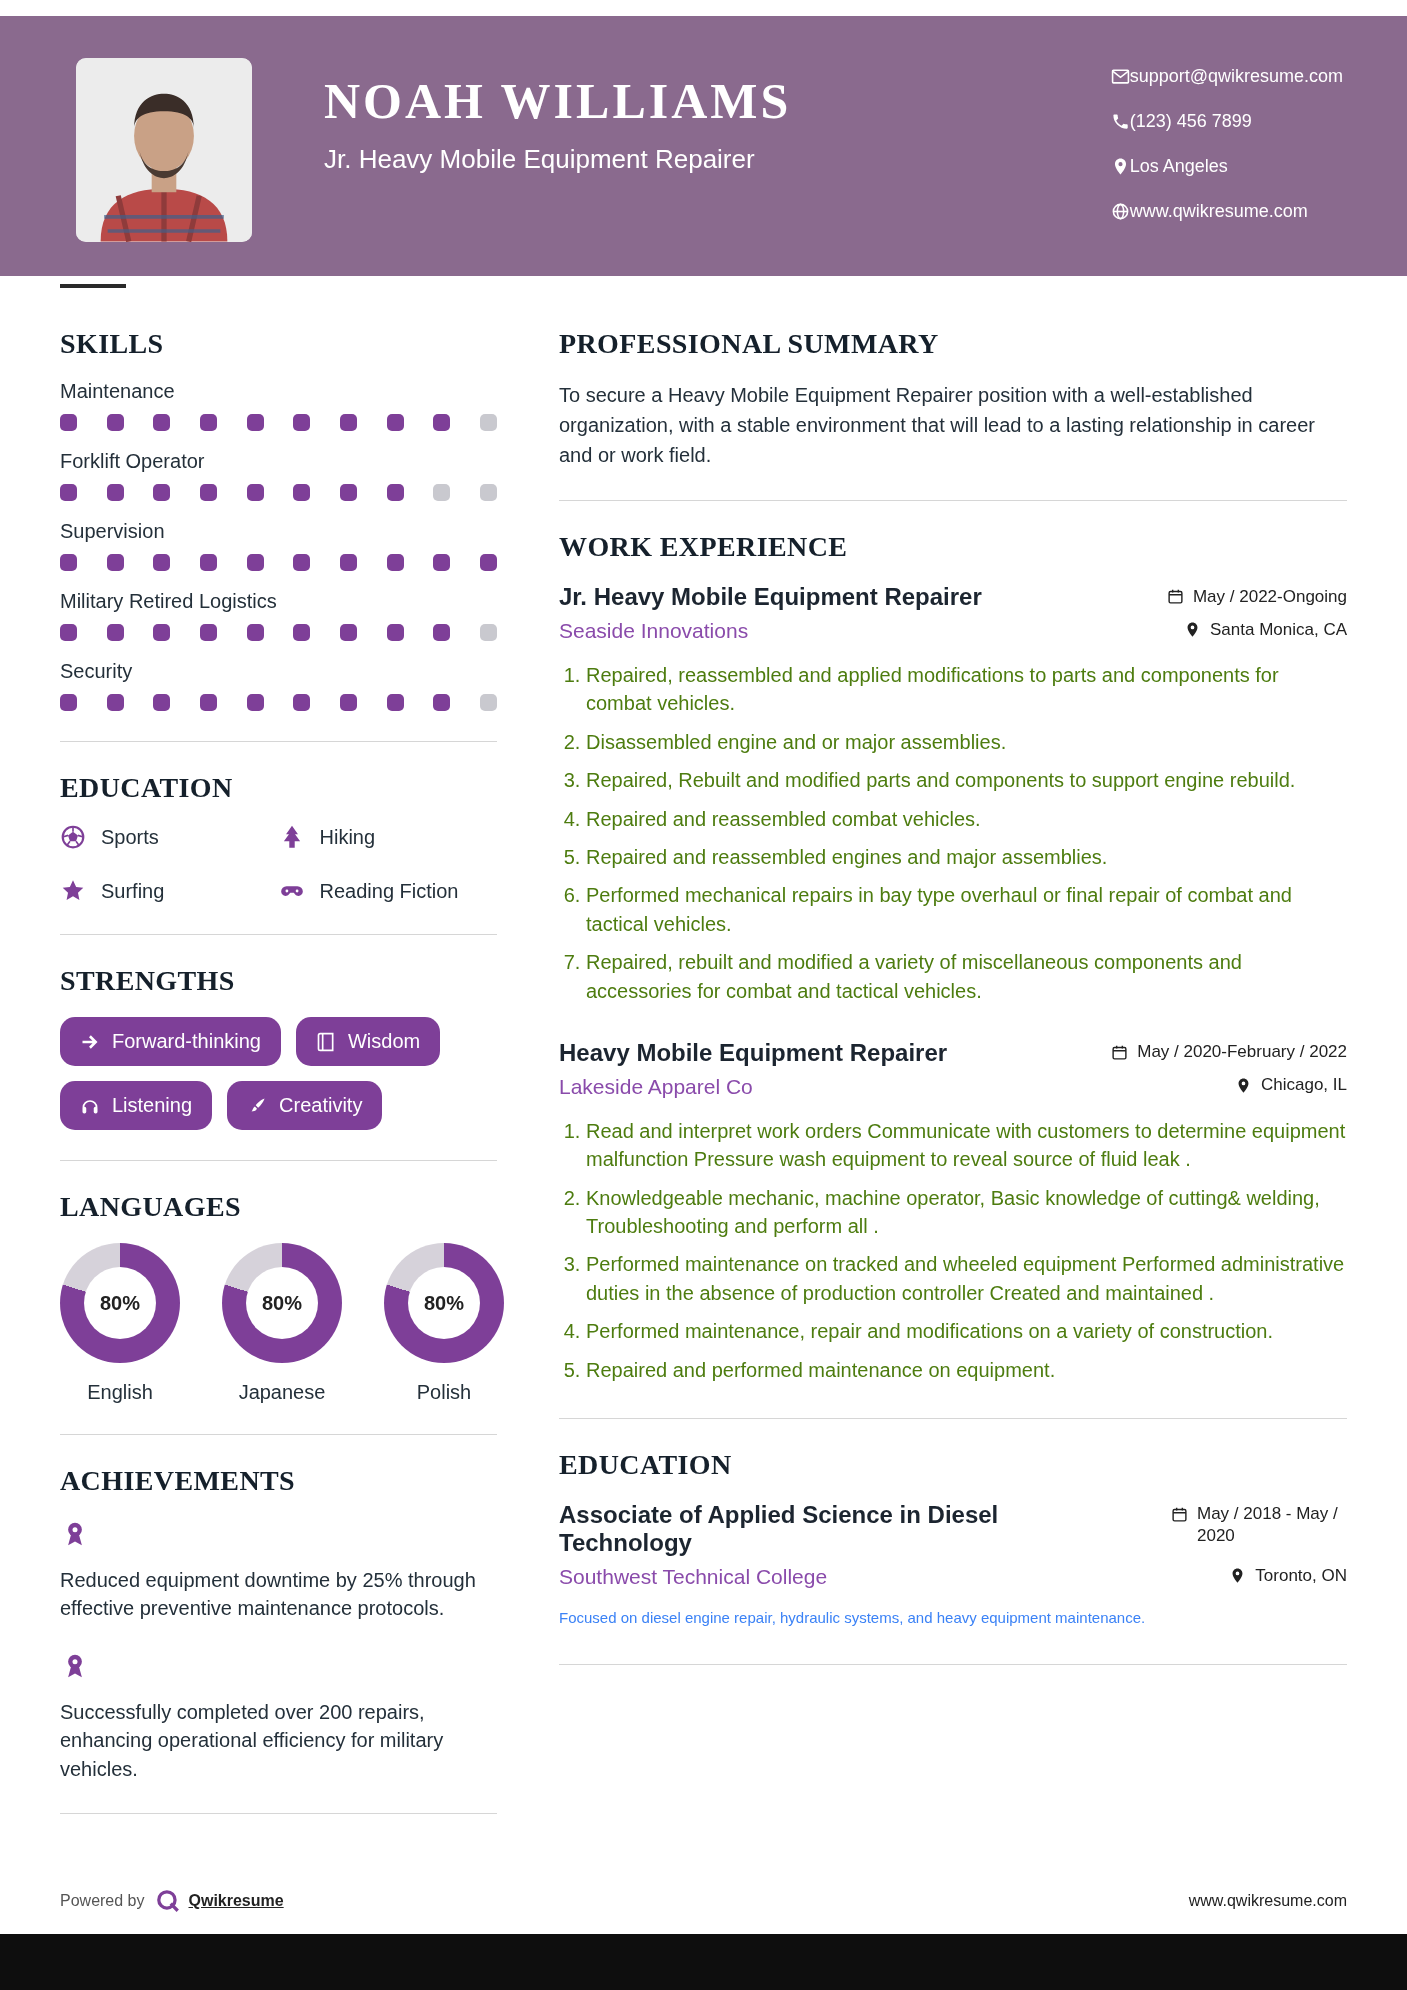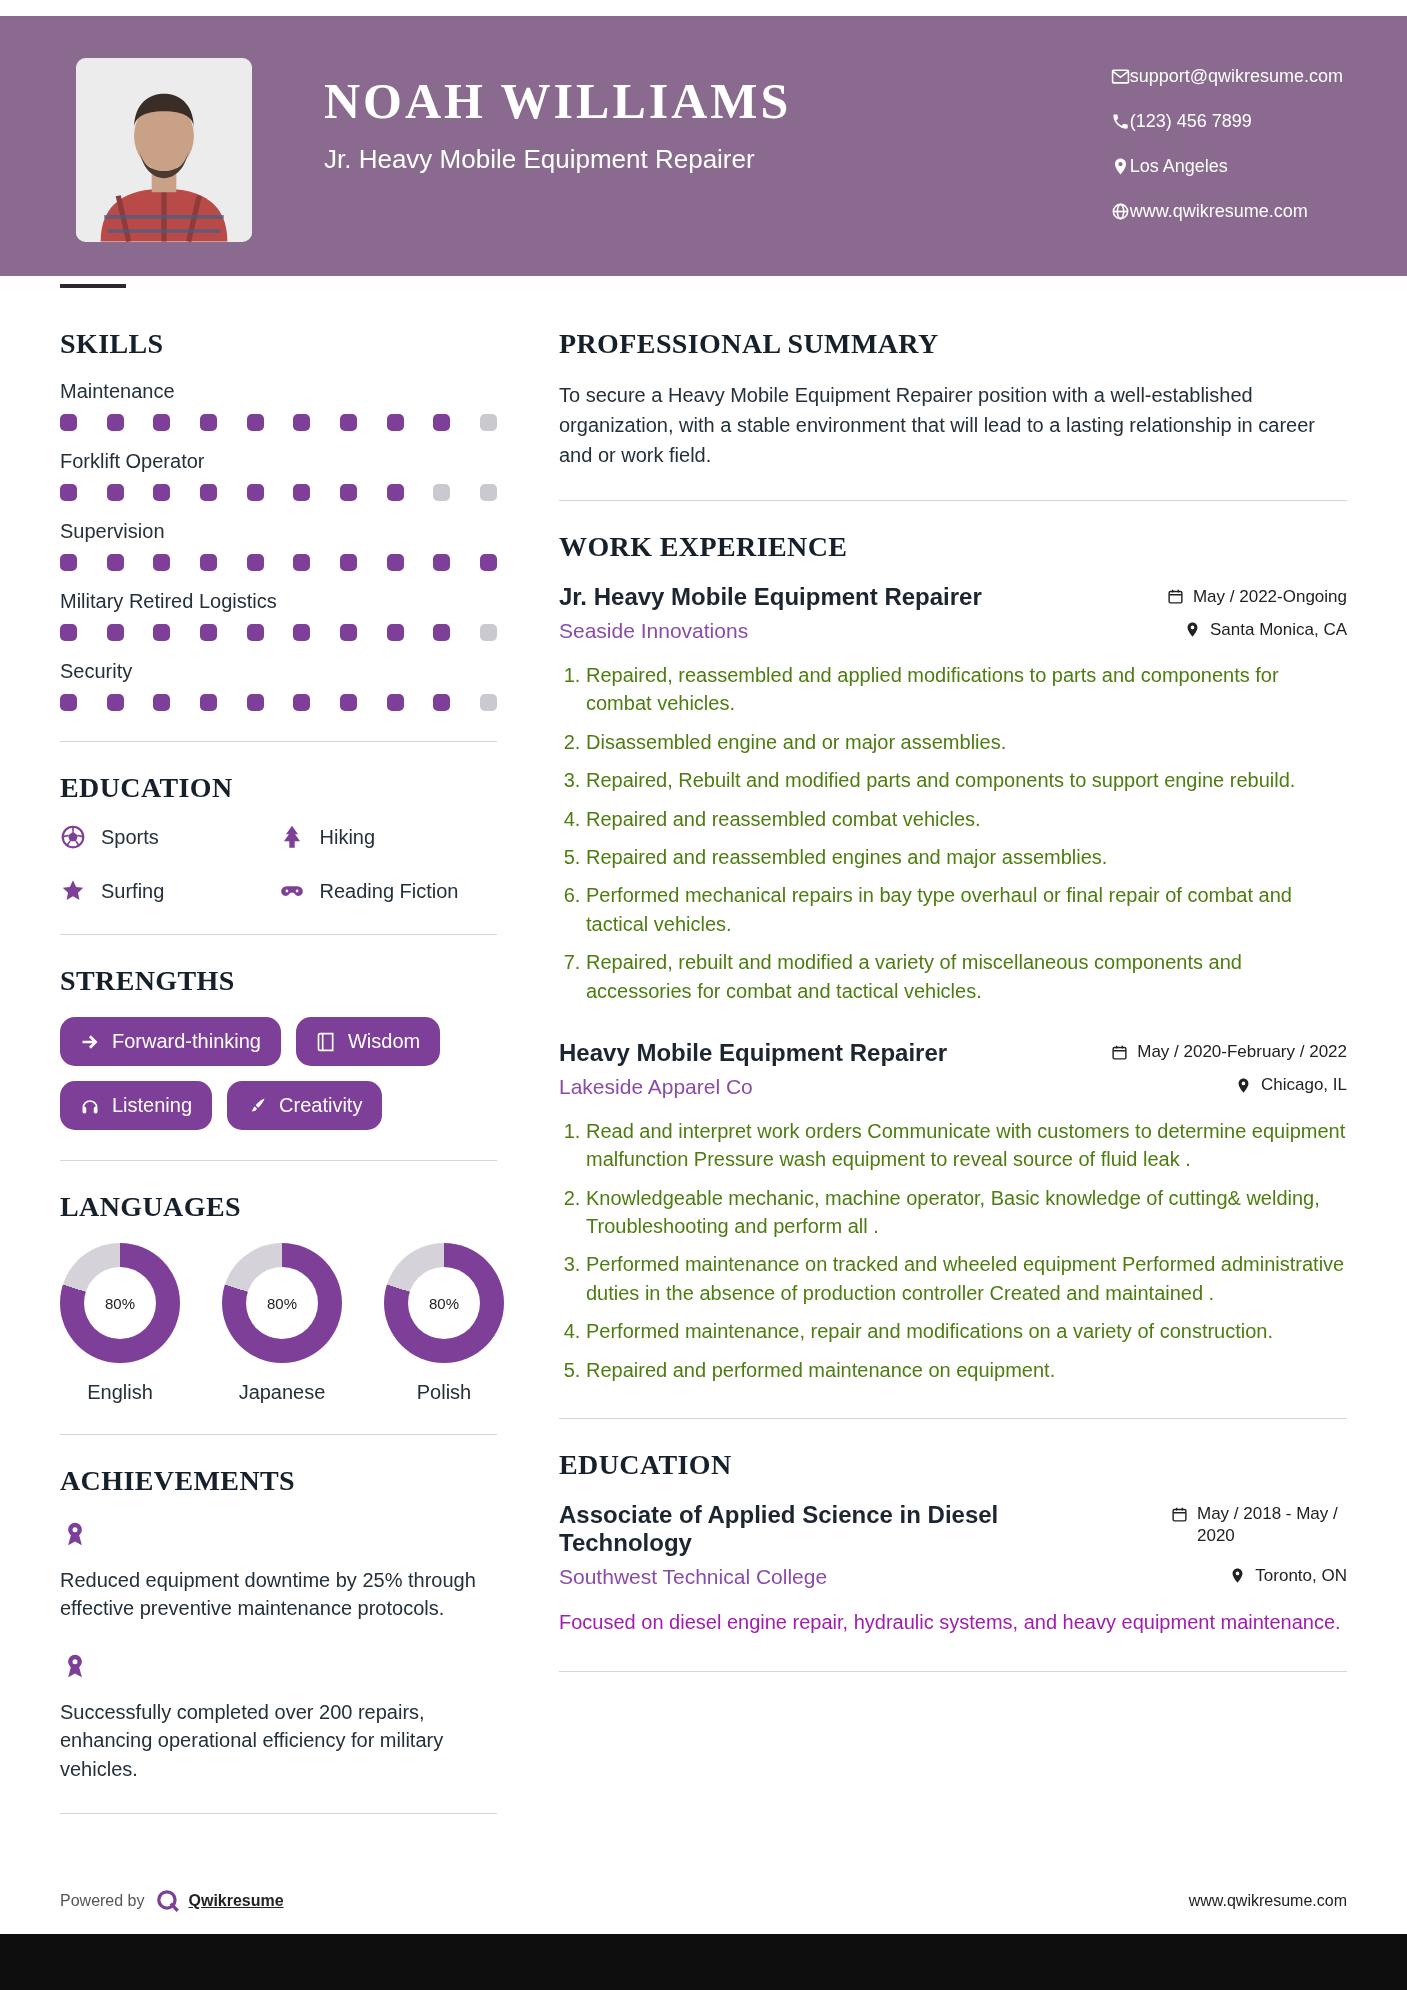--- a/index.html
+++ b/index.html
@@ -73,40 +73,40 @@
   .langs{display:flex;gap:42px;}
   .lang{display:flex;flex-direction:column;align-items:center;gap:18px;font-size:20px;color:#24303a;}
   .donut{
     width:120px;height:120px;border-radius:50%;
     display:flex;align-items:center;justify-content:center;
     background:conic-gradient(var(--accent) 288deg,var(--donut-rest) 0);
   }
   .hole{
     width:72px;height:72px;border-radius:50%;background:#fff;
     display:flex;align-items:center;justify-content:center;
-    font-size:15px;font-weight:400;color:#222;
+    font-size:20px;font-weight:700;color:#222;
   }
 
   
   .ach{display:flex;gap:17px;margin-bottom:26px;font-size:20px;line-height:1.42;color:#24303a;flex-direction:column;}
   .ach .ic{width:30px;height:30px;color:var(--accent);flex:none;margin-top:2px;}
 
   
   .summary-text{font-size:20px;line-height:1.5;margin:0;color:#24303a;}
   .job{margin-bottom:34px;}
   .job-head{display:flex;justify-content:space-between;align-items:baseline;gap:20px;}
   .job-title{font-size:24px;font-weight:700;color:#1c2530;}
   .meta{display:flex;align-items:center;gap:9px;font-size:17px;color:#222;white-space:nowrap;}
   .meta .ic{width:17px;height:17px;color:#222;flex:none;}
   .job-sub{display:flex;justify-content:space-between;align-items:baseline;margin-top:8px;gap:20px;}
   .company{font-size:21px;color:var(--link);text-decoration:none;}
   ol.bullets{margin:18px 0 0;padding-left:27px;font-size:20px;line-height:1.42;color:#4d7c0f;}
   ol.bullets li{margin-bottom:10px;}
   .edu-dates-text{width:150px;white-space:normal;line-height:1.3;}
-  .edu-desc{font-size:20px;line-height:1.5;margin:18px 0 16px;color:#a21caf;}
+  .edu-desc{font-size:15px;line-height:1.5;margin:18px 0 16px;color:#3b82f6;}
 
   
   .footer{position:absolute;left:60px;right:60px;bottom:76px;display:flex;align-items:center;font-size:16px;color:#3a3a3a;}
   .powered{color:#555;margin-right:10px;}
   .brand-logo{width:26px;height:26px;margin-right:8px;color:var(--accent);}
   .brand-logo svg{display:block;width:100%;height:100%;}
   .brand-link{color:#222;text-decoration:underline;font-weight:600;}
   .site-right{margin-left:auto;color:#222;}
   .bottom-bar{position:absolute;left:0;right:0;bottom:0;height:56px;background:#0e0e0e;}
 </style>

